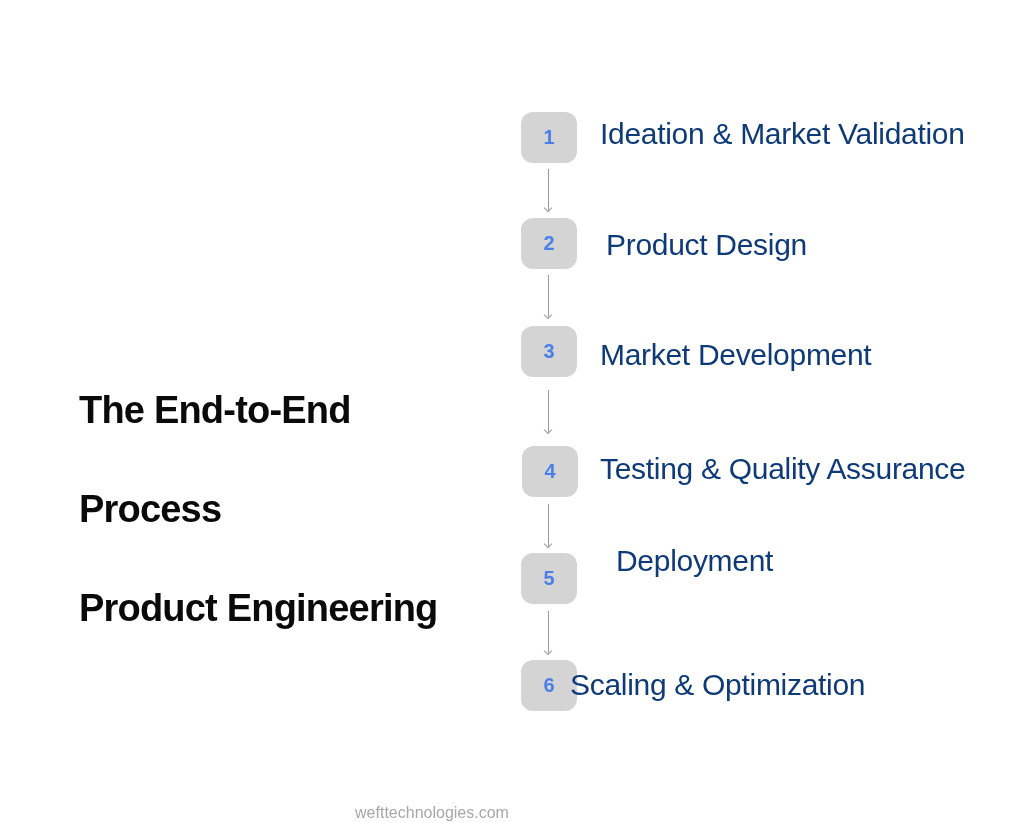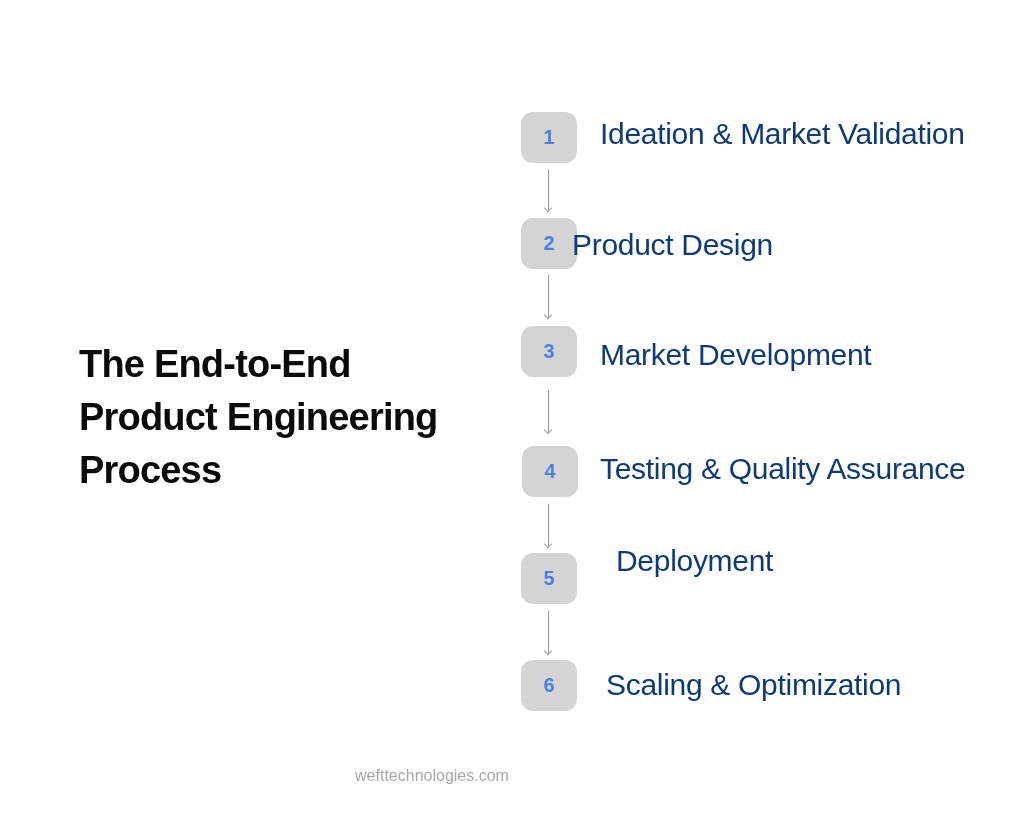--- a/index.html
+++ b/index.html
@@ -5,62 +5,62 @@
   html, body { margin: 0; padding: 0; }
   body {
     width: 1024px; height: 823px; background: #ffffff; position: relative; overflow: hidden;
     font-family: "Liberation Sans", sans-serif;
   }
   .title {
     position: absolute; left: 79px; top: 338px; width: 400px;
     font-size: 38px; font-weight: bold; line-height: 53px; color: #0a0a0a;
     letter-spacing: -0.8px;
   }
-  .title span { display: block; }
+  .title span { display: block; margin-top: 46px; }
   .step-box {
     position: absolute; width: 56px; height: 51px; border-radius: 12px;
     background: #d4d4d4; color: #4a7fe8; font-size: 20px; font-weight: bold;
     display: flex; align-items: center; justify-content: center;
   }
   .step-label {
     position: absolute; font-size: 30px; color: #0e3a78; white-space: nowrap; letter-spacing: -0.3px;
   }
   .arrow {
     position: absolute; width: 10px;
   }
   .arrow .line { position: absolute; left: 4px; top: 0; width: 1px; background: #9a9a9a; }
   .arrow .head {
     position: absolute; left: 1px; bottom: 0; width: 5px; height: 5px;
     border-right: 1px solid #9a9a9a; border-bottom: 1px solid #9a9a9a; transform: rotate(45deg);
   }
   .footer {
-    position: absolute; left: 0; width: 864px; top: 767px; text-align: center;
+    position: absolute; left: 0; width: 864px; top: 804px; text-align: center;
     font-size: 16px; color: #a8a8a8;
   }
 </style>
 </head>
 <body>
 
 <div class="title">
   <span>The End-to-End</span>
+  <span>Process</span>
   <span>Product Engineering</span>
-  <span>Process</span>
 </div>
 
 <div>
 
   <div class="step-box" style="left:521px; top:112px;">1</div>
   <div class="step-label" style="left:600px; top:117px;">Ideation &amp; Market Validation</div>
   <div class="arrow" style="left:544px; top:169px; height:42px;">
       <div class="line" style="height:41px;"></div>
       <div class="head"></div>
     </div>
 
   <div class="step-box" style="left:521px; top:218px;">2</div>
-  <div class="step-label" style="left:572px; top:228px;">Product Design</div>
+  <div class="step-label" style="left:606px; top:228px;">Product Design</div>
   <div class="arrow" style="left:544px; top:275px; height:43px;">
       <div class="line" style="height:42px;"></div>
       <div class="head"></div>
     </div>
 
   <div class="step-box" style="left:521px; top:326px;">3</div>
   <div class="step-label" style="left:600px; top:338px;">Market Development</div>
   <div class="arrow" style="left:544px; top:390px; height:43px;">
       <div class="line" style="height:42px;"></div>
       <div class="head"></div>
@@ -74,16 +74,16 @@
     </div>
 
   <div class="step-box" style="left:521px; top:553px;">5</div>
   <div class="step-label" style="left:600px; top:544px;margin-left:16px;">Deployment</div>
   <div class="arrow" style="left:544px; top:611px; height:43px;">
       <div class="line" style="height:42px;"></div>
       <div class="head"></div>
     </div>
 
   <div class="step-box" style="left:521px; top:660px;">6</div>
-  <div class="step-label" style="left:606px; top:668px;">Scaling &amp; Optimization</div>
+  <div class="step-label" style="left:570px; top:668px;">Scaling &amp; Optimization</div>
 </div>
 
 <div class="footer">wefttechnologies.com</div>
 
 </body></html>

